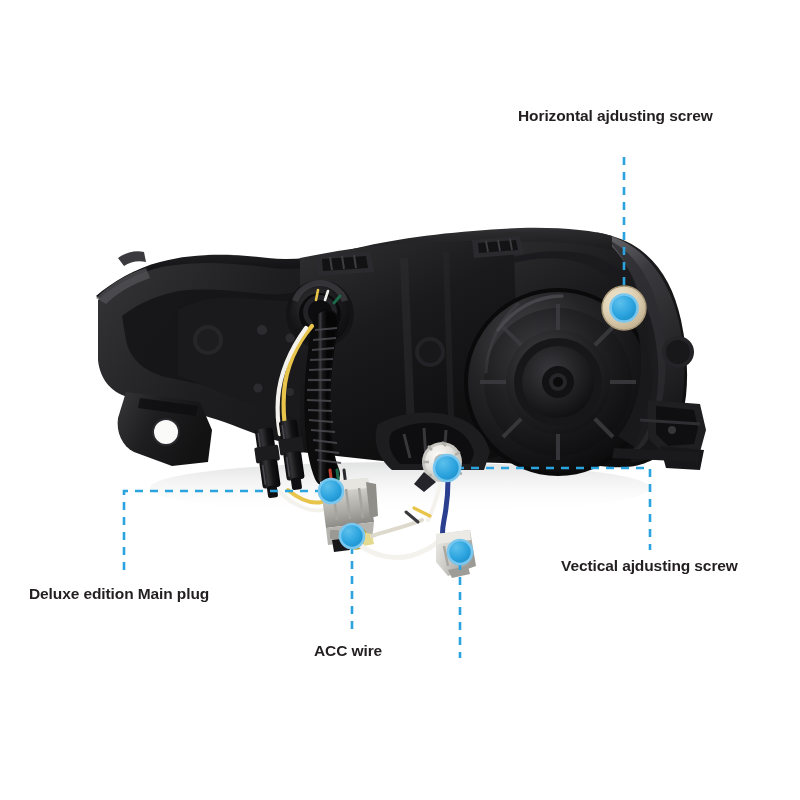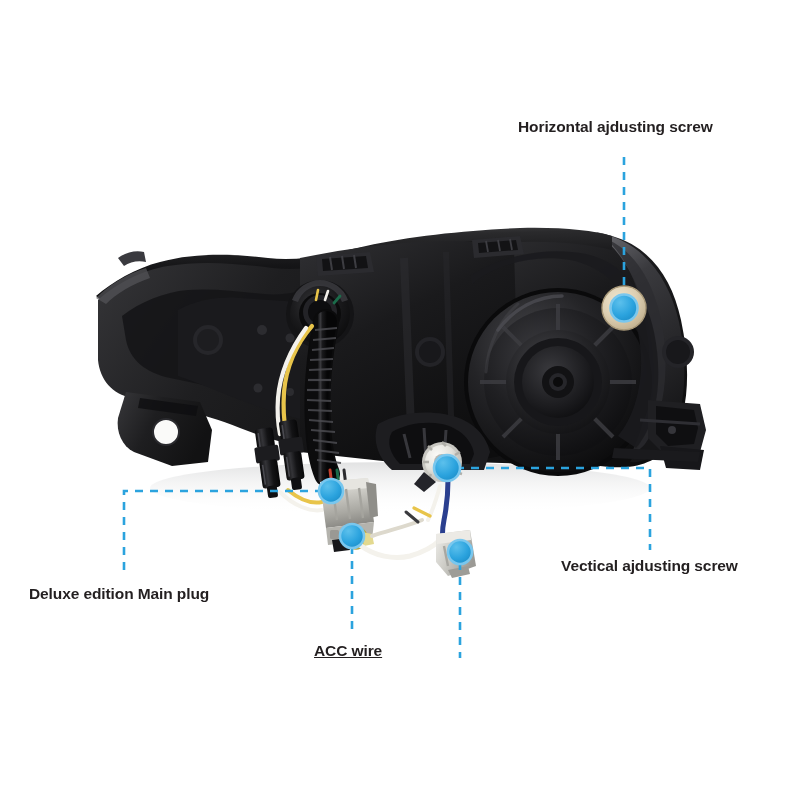--- a/index.html
+++ b/index.html
@@ -27,24 +27,24 @@
   .callout-label {
     position: absolute;
     color: #231f20;
     font-size: 15.5px;
     font-weight: 600;
     line-height: 1.32;
     letter-spacing: -0.1px;
     white-space: pre;
     font-family: "Liberation Sans", sans-serif;
   }
-  .lbl-horizontal { left: 518px; top: 117px; }
+  .lbl-horizontal { left: 518px; top: 106px; }
   .lbl-vertical   { left: 561px; top: 556px; }
   .lbl-mainplug   { left: 29px;  top: 584px; }
-  .lbl-acc        { left: 314px; top: 641px; text-decoration: underline; }
+  .lbl-acc        { left: 314px; top: 641px; }
   .lbl-motor      { left: 418px; top: 668px; }
 </style>
 </head>
 <body>
 
 <div id="stage">
 
   <svg id="diagram" viewBox="0 0 800 800">
     <defs>
 

